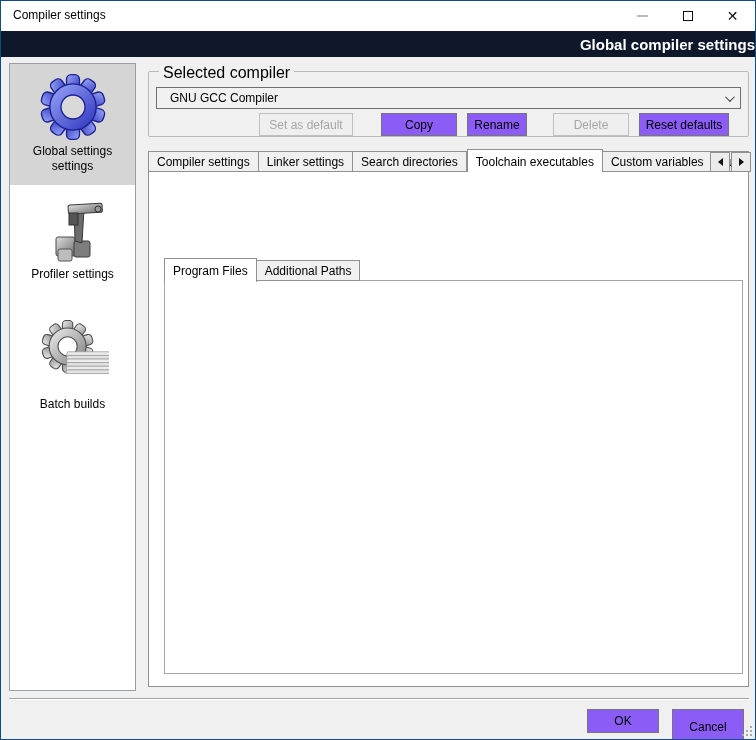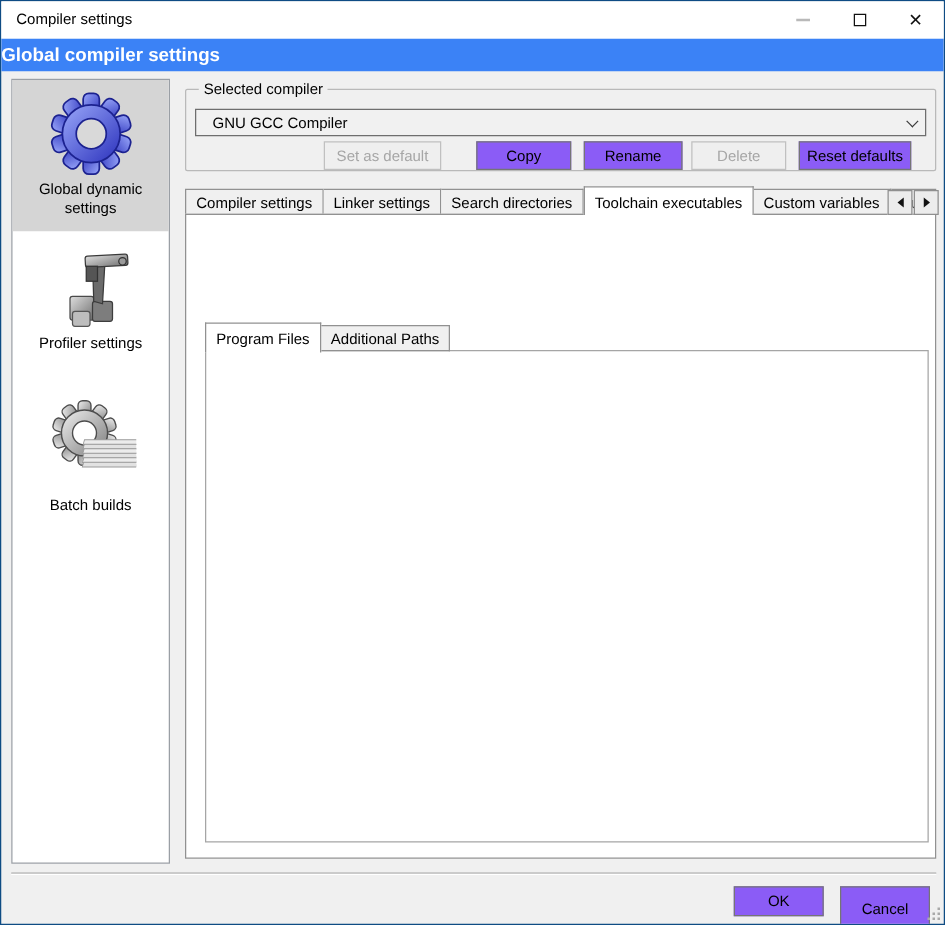--- a/index.html
+++ b/index.html
@@ -13,37 +13,37 @@
   .titlebar { position:absolute; left:0; top:0; width:754px; height:30px; background:#ffffff; }
   .title-text { position:absolute; left:12px; top:7px; font-size:12px; color:#000; }
   .cap-btn { position:absolute; top:0; width:45px; height:30px; display:flex; align-items:center; justify-content:center; cursor:default; }
   .cap-min  { right:90px; }
   .cap-max  { right:45px; }
   .cap-close{ right:0; }
   .min-glyph { width:11px; height:2px; background:#b9b9b9; }
   .max-glyph { width:10px; height:10px; border:1px solid #111; }
   .close-glyph { font-size:14px; color:#111; line-height:1; }
   
-  .header { position:absolute; left:0; top:30px; width:754px; height:26px; background:#3b82f6;
-            display:flex; align-items:center; justify-content:flex-start; }
+  .header { position:absolute; left:0; top:30px; width:754px; height:26px; background:#0f172a;
+            display:flex; align-items:center; justify-content:flex-end; }
   .header span { color:#fff; font-weight:bold; font-size:15px; }
   
   .sidebar { position:absolute; left:8px; top:62px; width:127px; height:628px;
              background:#fff; border:1px solid #9a9fa5; }
   .side-item { width:100%; text-align:center; cursor:default; }
   .side-item .lbl { font-size:12px; color:#000; line-height:15px; display:block; }
   .item-1 { height:121px; background:#d5d5d5; padding-top:6px; }
   .item-2 { padding-top:12px; height:110px; }
   .item-3 { padding-top:22px; }
   .item-3 .lbl { margin-top:14px; }
   .icon-wrap { display:flex; justify-content:center; }
   svg { display:block; }
   
   .groupbox { position:absolute; border:1px solid #b9b9b9; border-radius:2px; }
-  .legend { position:absolute; top:-8px; left:10px; background:inherit; padding:0 4px; font-size:12px; color:#000; }
+  .legend { position:absolute; top:-8px; left:10px; background:inherit; padding:0 4px; font-size:16px; color:#000; }
   .gb1 { left:147px; top:70px; width:601px; height:66px; background:#f0f0f0; }
   .gb2 { left:155px; top:184px; width:585px; height:64px; background:#fff; }
   
   .combo { position:absolute; height:22px; background:#f1f1f1; border:1px solid #6e6e6e;
            display:flex; align-items:center; padding-left:13px; font-size:12px; color:#000; cursor:default; }
   .combo .chev { position:absolute; right:8px; top:7px; width:7px; height:7px;
                  border-right:1.5px solid #3a3a3a; border-bottom:1.5px solid #3a3a3a;
                  transform:rotate(45deg) translateY(-2px); }
   .combo-main { left:155px; top:86px; width:585px; }
   
@@ -127,21 +127,21 @@
             <rect x="-7" y="-35" width="14" height="20" rx="5" transform="rotate(180)"></rect>
             <rect x="-7" y="-35" width="14" height="20" rx="5" transform="rotate(216)"></rect>
             <rect x="-7" y="-35" width="14" height="20" rx="5" transform="rotate(252)"></rect>
             <rect x="-7" y="-35" width="14" height="20" rx="5" transform="rotate(288)"></rect>
             <rect x="-7" y="-35" width="14" height="20" rx="5" transform="rotate(324)"></rect>
           </g>
           <circle r="25" fill="url(#blug)" stroke="#1c2290" stroke-width="1.5"></circle>
           <circle r="13" fill="#d9d9d9" stroke="#1c2290" stroke-width="1.5"></circle>
         </svg>
       </div>
-      <span class="lbl">Global dynamic</span>
+      <span class="lbl">Global settings</span>
       <span class="lbl">settings</span>
     </div>
 
     <div class="side-item item-2">
       <div class="icon-wrap">
         <svg width="70" height="70" viewBox="0 0 70 70">
           <defs>
             <linearGradient id="metg" x1="0" y1="0" x2="1" y2="1">
               <stop offset="0" stop-color="#dedede"></stop>
                 <stop offset="1" stop-color="#6f6f6f"></stop>
@@ -204,21 +204,21 @@
   <div class="combo combo-main">
     <span>GNU GCC Compiler</span>
     <span class="chev"></span>
   </div>
   <div class="btn disabled" style="left:258px; top:112px; width:94px;">
       <span>Set as default</span>
     </div>
   <div class="btn" style="left:380px; top:112px; width:76px;">
       <span>Copy</span>
     </div>
-  <div class="btn" style="left:466px; top:112px; width:79px;">
+  <div class="btn" style="left:466px; top:112px; width:60px;">
       <span>Rename</span>
     </div>
   <div class="btn disabled" style="left:552px; top:112px; width:76px;">
       <span>Delete</span>
     </div>
   <div class="btn" style="left:638px; top:112px; width:90px;">
       <span>Reset defaults</span>
     </div>
 
   <div class="tabrow">

